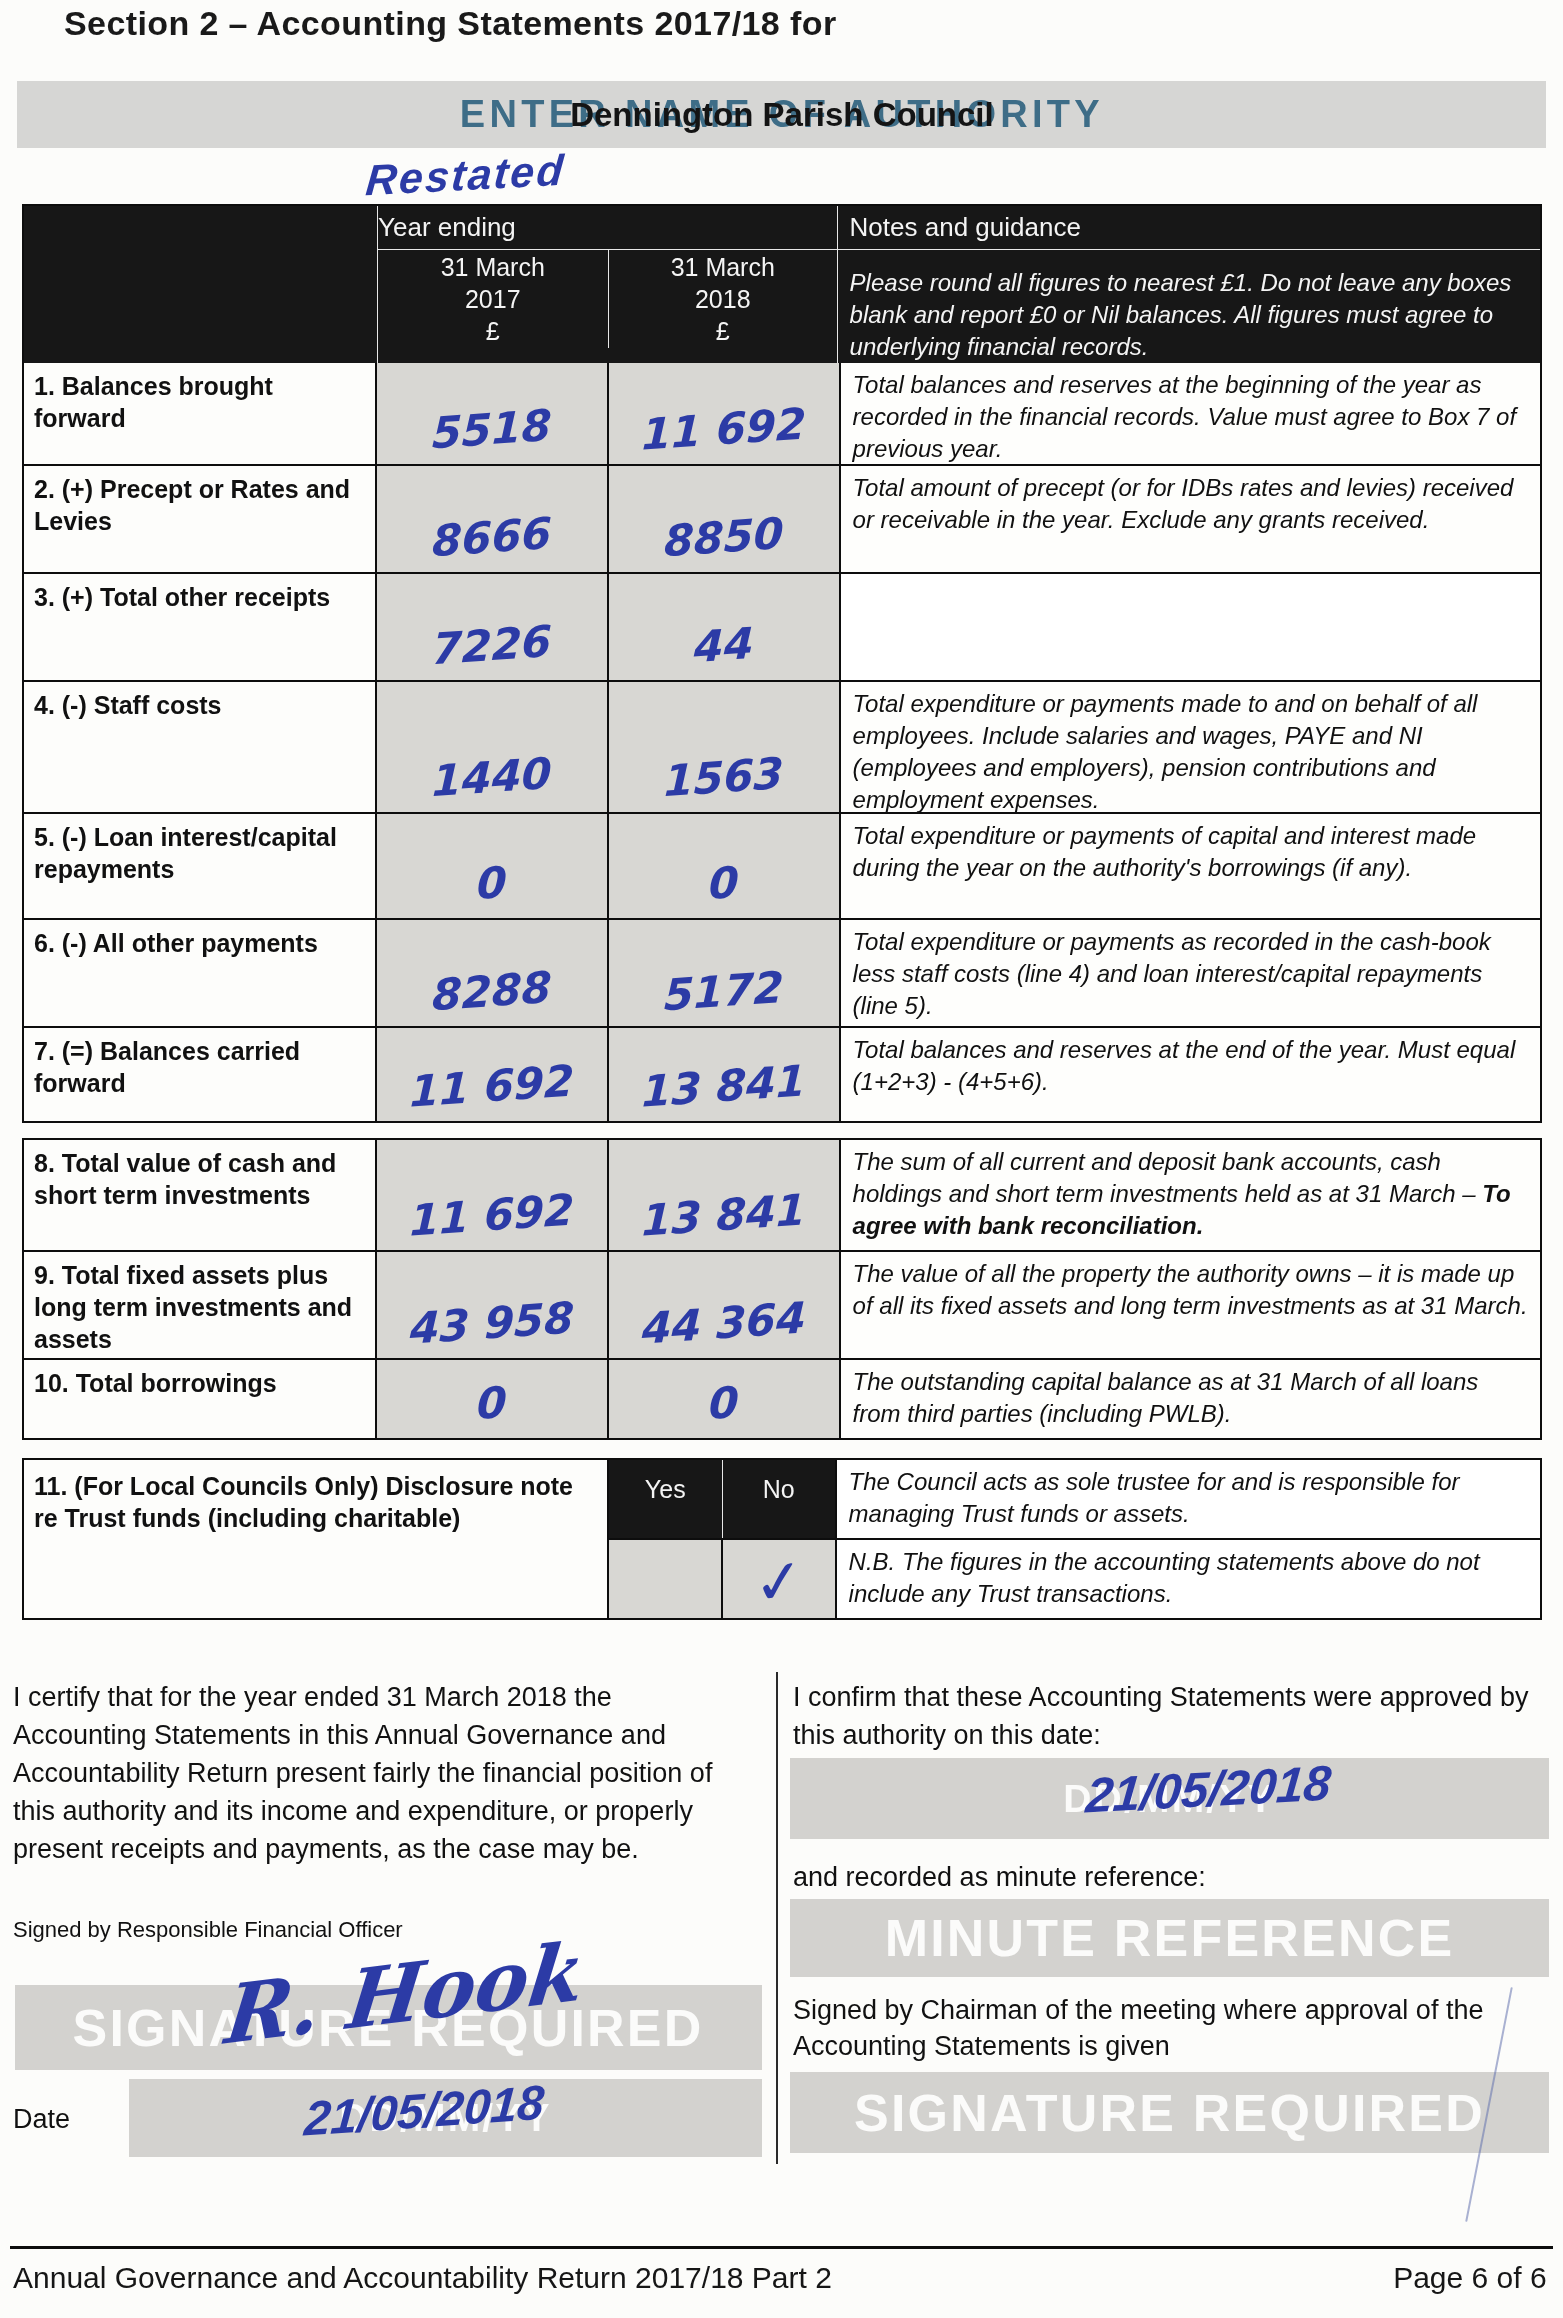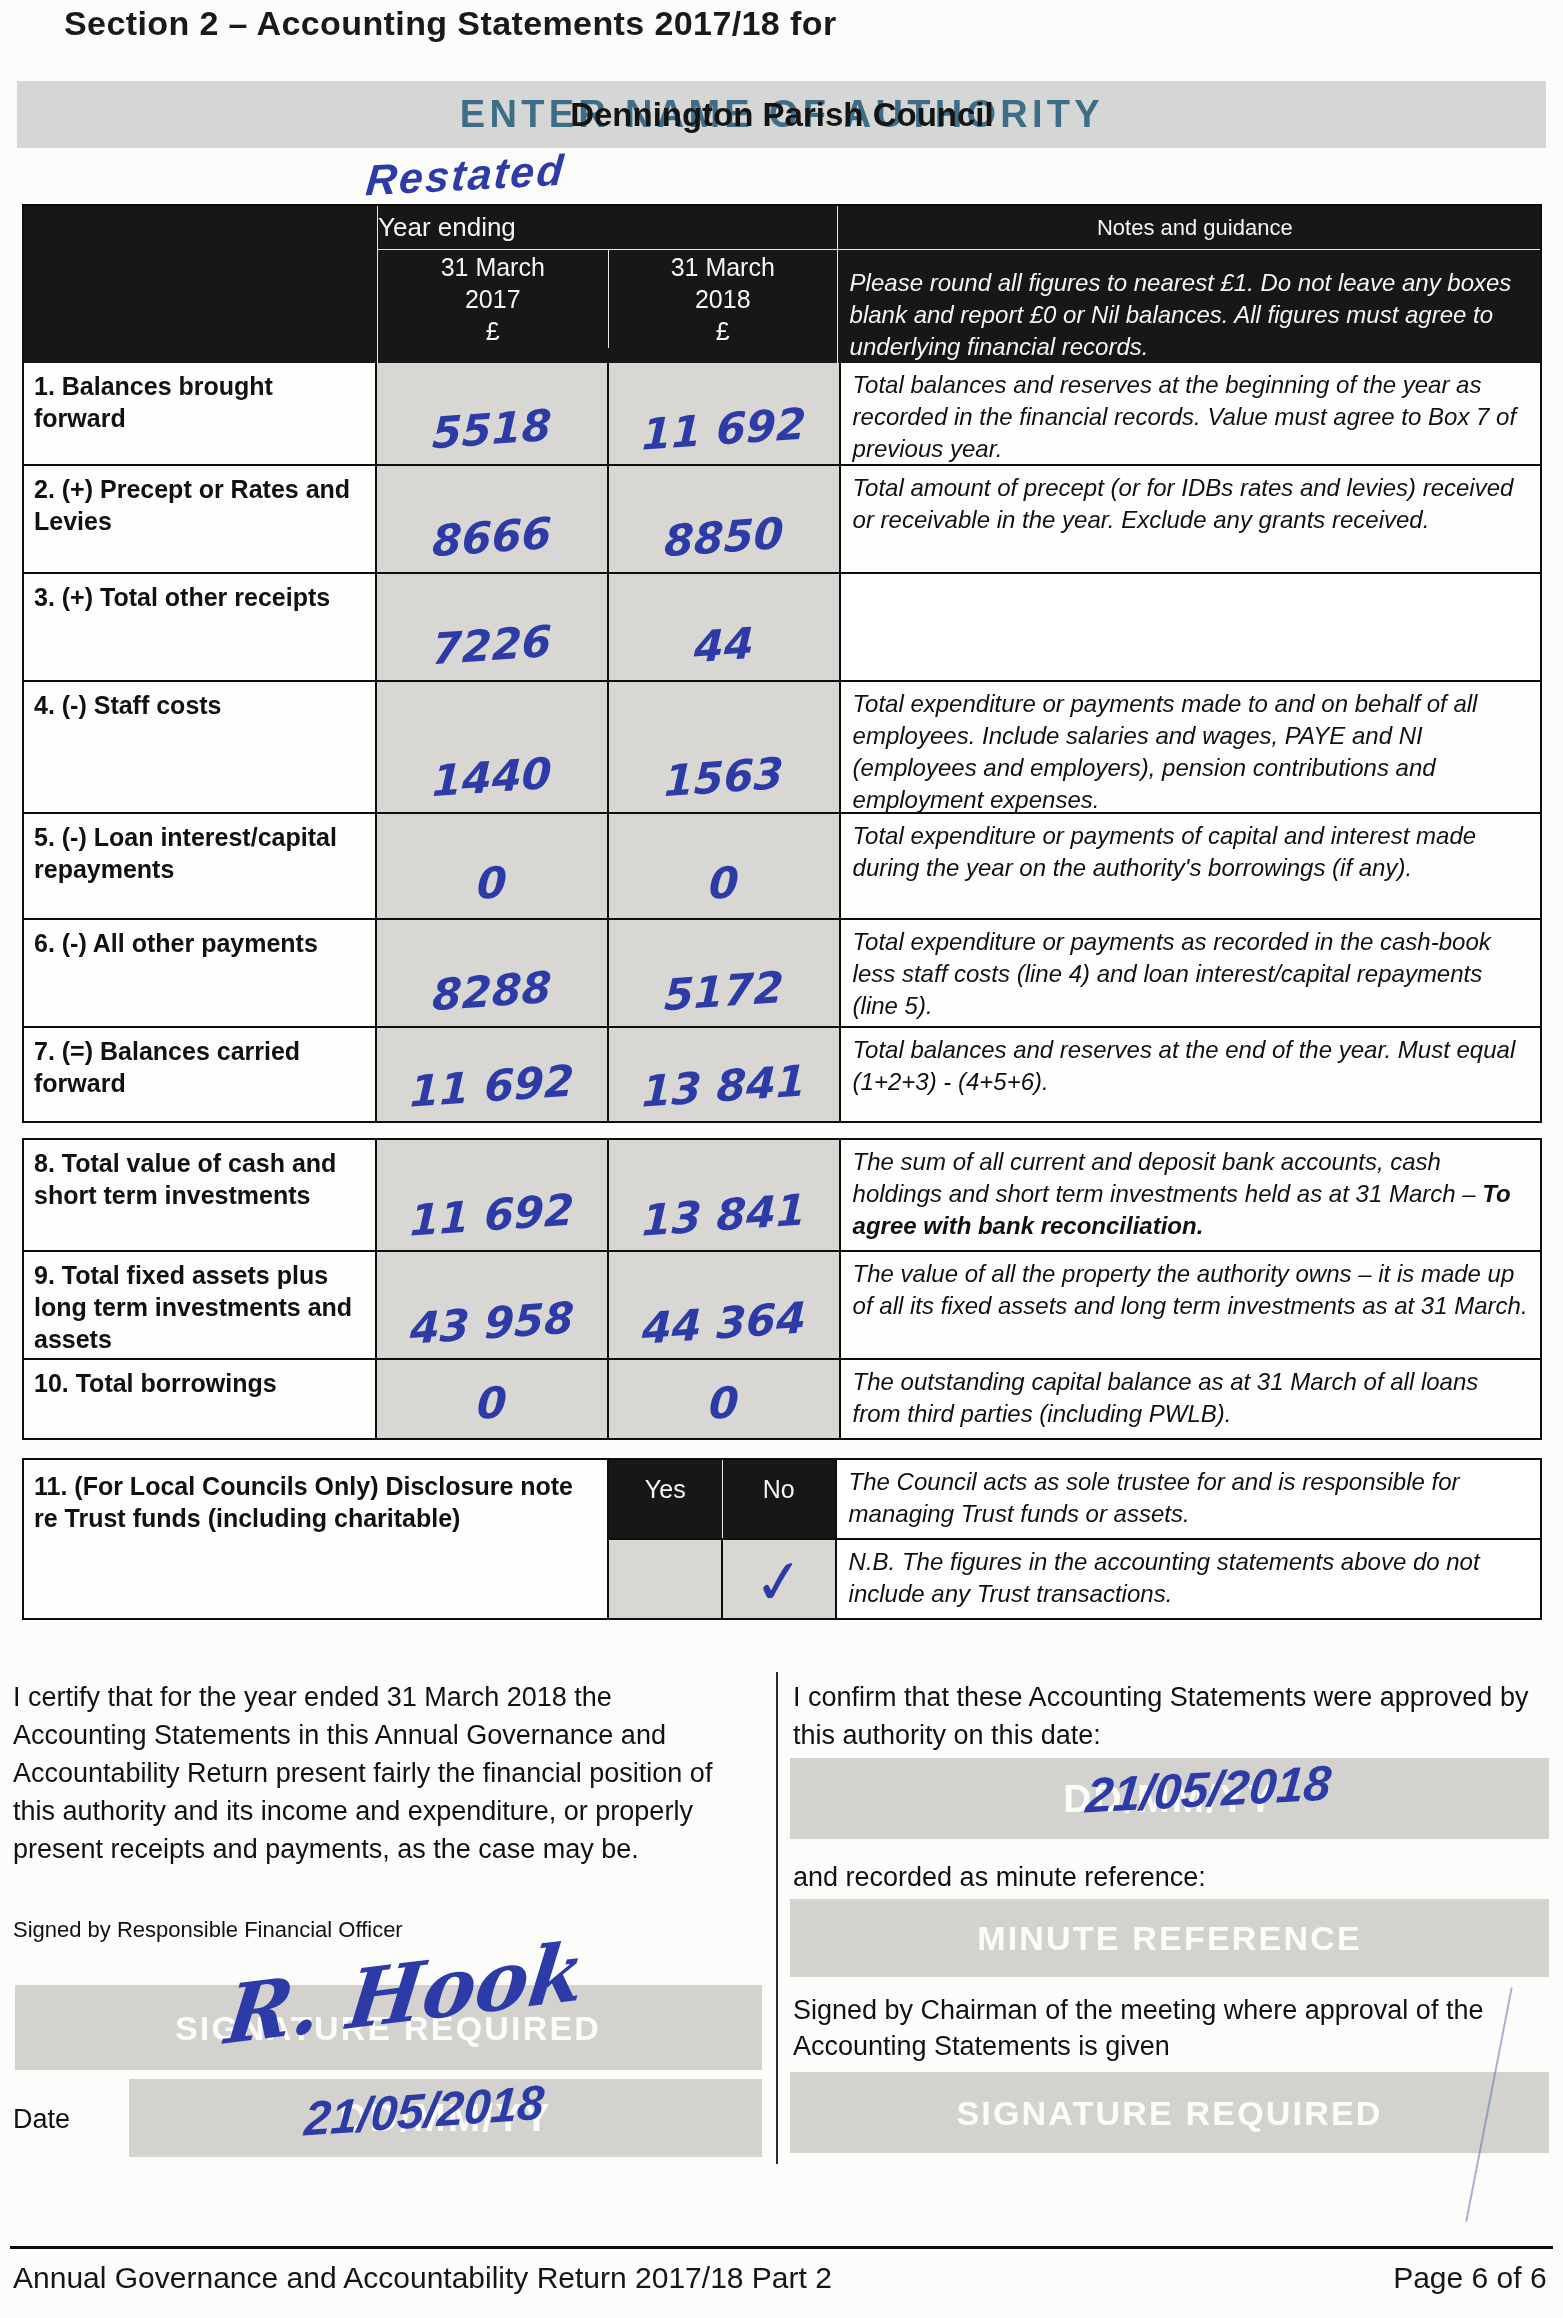--- a/index.html
+++ b/index.html
@@ -43,21 +43,21 @@
   .block2{top:1138px;}
   .block3{top:1458px;height:162px;}
   .thead{background:#171717;color:#f4f4f4;display:flex;}
   .th-label{width:353px;border-right:1.4px solid #e8e8e8;}
   .th-years{width:459px;border-right:1.4px solid #e8e8e8;display:flex;flex-direction:column;}
   .year-ending{height:43px;line-height:43px;text-align:left;font-size:26px;border-bottom:1.4px solid #e8e8e8;}
   .year-cols{display:flex;height:98px;}
   .ycol{width:50%;text-align:center;font-size:25px;line-height:32px;padding-top:1.4px;box-sizing:border-box;}
   .ycol + .ycol{border-left:1.4px solid #e8e8e8;}
   .th-notes{flex:1;display:flex;flex-direction:column;}
-  .notes-title{height:43px;line-height:43px;font-size:22px;padding-left:11.6px;border-bottom:1.4px solid #e8e8e8;text-align:center;}
+  .notes-title{height:43px;line-height:43px;font-size:26px;padding-left:11.6px;border-bottom:1.4px solid #e8e8e8;}
   .guidance{font-size:24px;font-style:italic;line-height:32px;padding:2.9px 10px 0 11.6px;margin-top:14px;}
   .trow{display:flex;border-top:2.2px solid #0d0d0d;}
   .trow.first{border-top:none;}
   .c-label{width:353px;background:#fdfdfb;font-weight:bold;font-size:25px;line-height:32px;padding:7.2px 5.8px 0 10px;box-sizing:border-box;border-right:2.2px solid #0d0d0d;}
   .c-val{width:232px;background:#d8d7d3;border-right:2.2px solid #0d0d0d;box-sizing:border-box;position:relative;}
   .c-note{flex:1;background:#fefefc;font-style:italic;font-size:24px;line-height:32px;padding:5.8px 7.2px 0 11.6px;box-sizing:border-box;}
   .hand{
     position:absolute;left:0;right:0;bottom:10px;text-align:center;
     font-size:43px;font-weight:bold;font-style:italic;color:#2c3ba6;
     transform:rotate(-4deg) skewX(-6deg);
@@ -81,21 +81,21 @@
   .r11-note{font-style:italic;font-size:24px;line-height:32px;padding:5.8px 7.2px 0 11.6px;box-sizing:border-box;}
   .r11-note.n1{height:78px;}
   .r11-note.n2{flex:1;border-top:2.2px solid #0d0d0d;}
   
   .cert-divider{position:absolute;left:776px;top:1672px;height:492px;width:2.2px;background:#2a2a2a;}
   .cert-left-par{position:absolute;left:13px;top:1678px;width:731px;font-size:27px;line-height:38px;}
   .signed-rfo{position:absolute;left:13px;top:1917px;font-size:22px;}
   .graybox{position:absolute;background:#d3d2cf;}
   .graybox .wm{
     position:absolute;left:0;right:0;top:50%;transform:translateY(-50%);
-    text-align:center;color:#fbfbfa;font-weight:bold;font-size:34px;letter-spacing:2.2px;
+    text-align:center;color:#fbfbfa;font-weight:bold;font-size:52px;letter-spacing:2.2px;
   }
   .sig-box-left{left:14.5px;top:1985px;width:747px;height:85px;}
   .rfo-signature{
     position:absolute;left:152px;top:1946px;width:507px;text-align:center;
     font-family:"DejaVu Serif",serif;font-style:italic;font-weight:bold;
     font-size:80px;color:#2c3ba6;transform:rotate(-7deg) skewX(-14deg);
   }
   .date-label{position:absolute;left:13px;top:2104px;font-size:27px;}
   .date-box-left{left:129px;top:2079px;width:633px;height:78px;}
   .date-box-left .wm{font-size:39px;}

